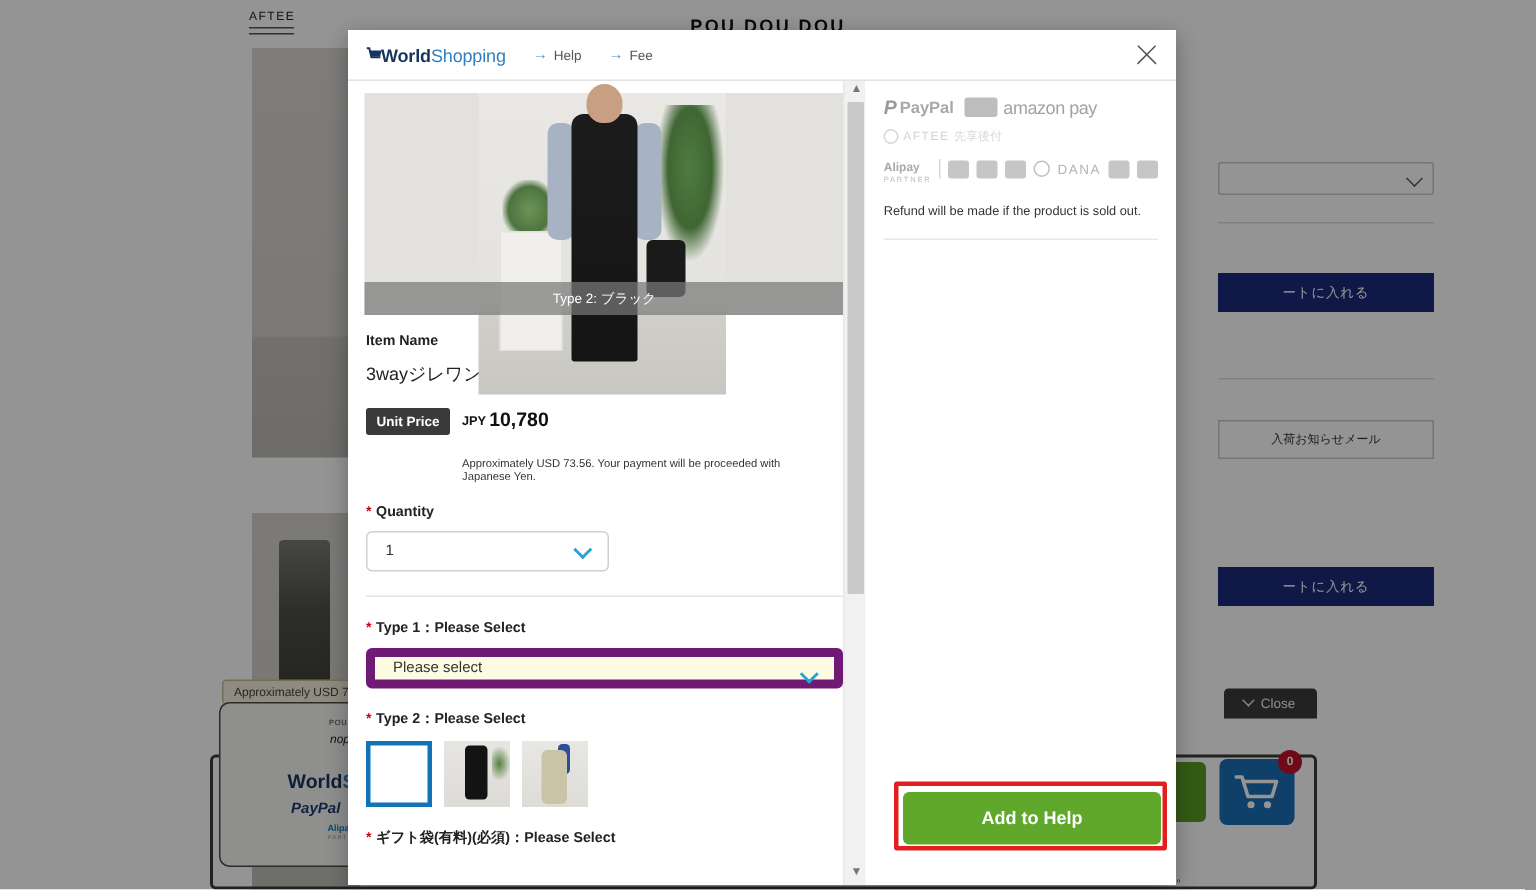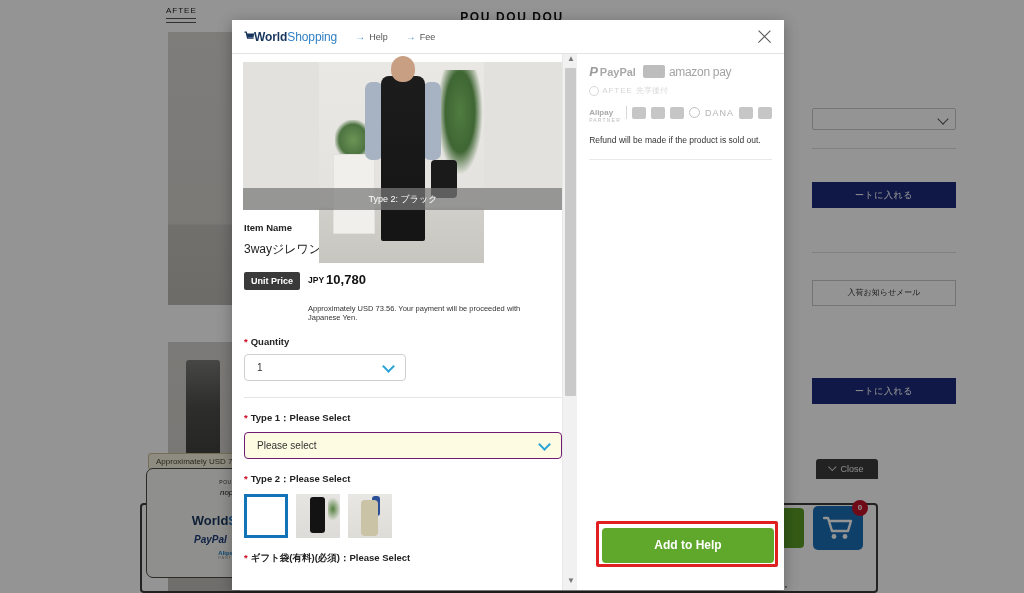--- a/index.html
+++ b/index.html
@@ -204,21 +204,21 @@
 
   .field-label { font-size: 9.5px; font-weight: bold; color: #222; margin-top: 14px; }
   .req { color: #d0021b; margin-right: 3px; }
 
   .sel {
     position: relative; margin-top: 7px; height: 27px; border-radius: 4px;
     display: flex; align-items: center; padding-left: 12px;
     font-size: 10px; color: #333; cursor: pointer;
   }
   .sel.white { width: 162px; background: #fff; border: 1px solid #cfcfcf; }
-  .sel.yellow { width: 318px; background: #fdfbe2; border: 1px solid #701a75; }
+  .sel.yellow { width: 318px; background: #fdfbe2; border: 6px solid #701a75; }
   .sel .chev {
     position: absolute; right: 12px; top: 9px; width: 9px; height: 9px;
     border-right: 2px solid #29a3d6; border-bottom: 2px solid #29a3d6;
     transform: rotate(45deg); margin-top: -2px;
   }
   .hr { height: 1px; background: #e5e5e5; margin-top: 16px; width: 318px; }
 
   .thumbs { display: flex; gap: 8px; margin-top: 8px; }
   .thumb { width: 44px; height: 44px; background: #ddd; overflow: hidden; position: relative; }
   .thumb.sel-thumb { background: #fff; border: 3px solid #1273b8; }

